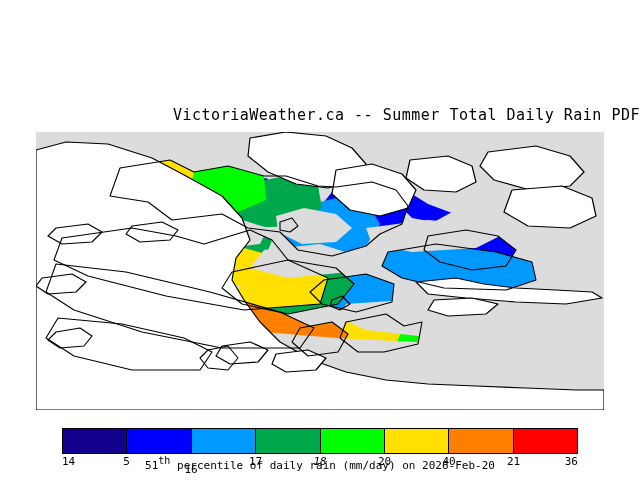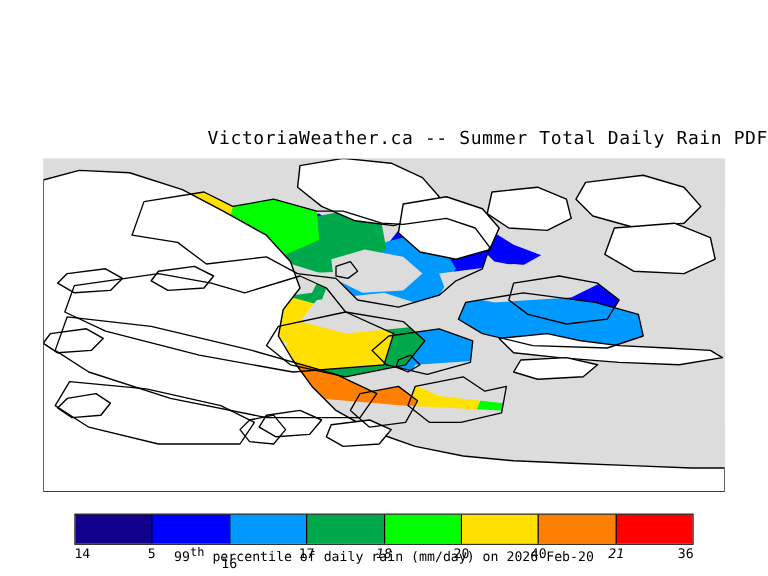--- a/index.html
+++ b/index.html
@@ -176,20 +176,20 @@
     <div class="cb-band" style="background: rgb(255, 0, 0);"></div>
   </div>
   <div id="cb-ticks">
       <div class="cb-tick first" style="left: 0%;">14</div>
       <div class="cb-tick" style="left: 12.5%;">5</div>
       <div class="cb-tick" style="left: 25%; margin-top: 8px;">16</div>
       <div class="cb-tick" style="left: 37.5%; text-align: center;">17</div>
       <div class="cb-tick" style="left: 50%; font-style: italic;">18</div>
       <div class="cb-tick" style="left: 62.5%;">20</div>
       <div class="cb-tick" style="left: 75%;">40</div>
-      <div class="cb-tick" style="left: 87.5%; font-style: italic;">21</div>
+      <div class="cb-tick" style="left: 87.5%;">21</div>
       <div class="cb-tick last" style="left: 100%;">36</div>
     </div>
 </div>
 
 <div id="cb-caption">
-  <span>99</span><sup>th</sup><span> percentile of daily rain (mm/day) on 2026-Feb-20</span>
+  <span>51</span><sup>th</sup><span> percentile of daily rain (mm/day) on 2026-Feb-20</span>
 </div>
 
 </body></html>

